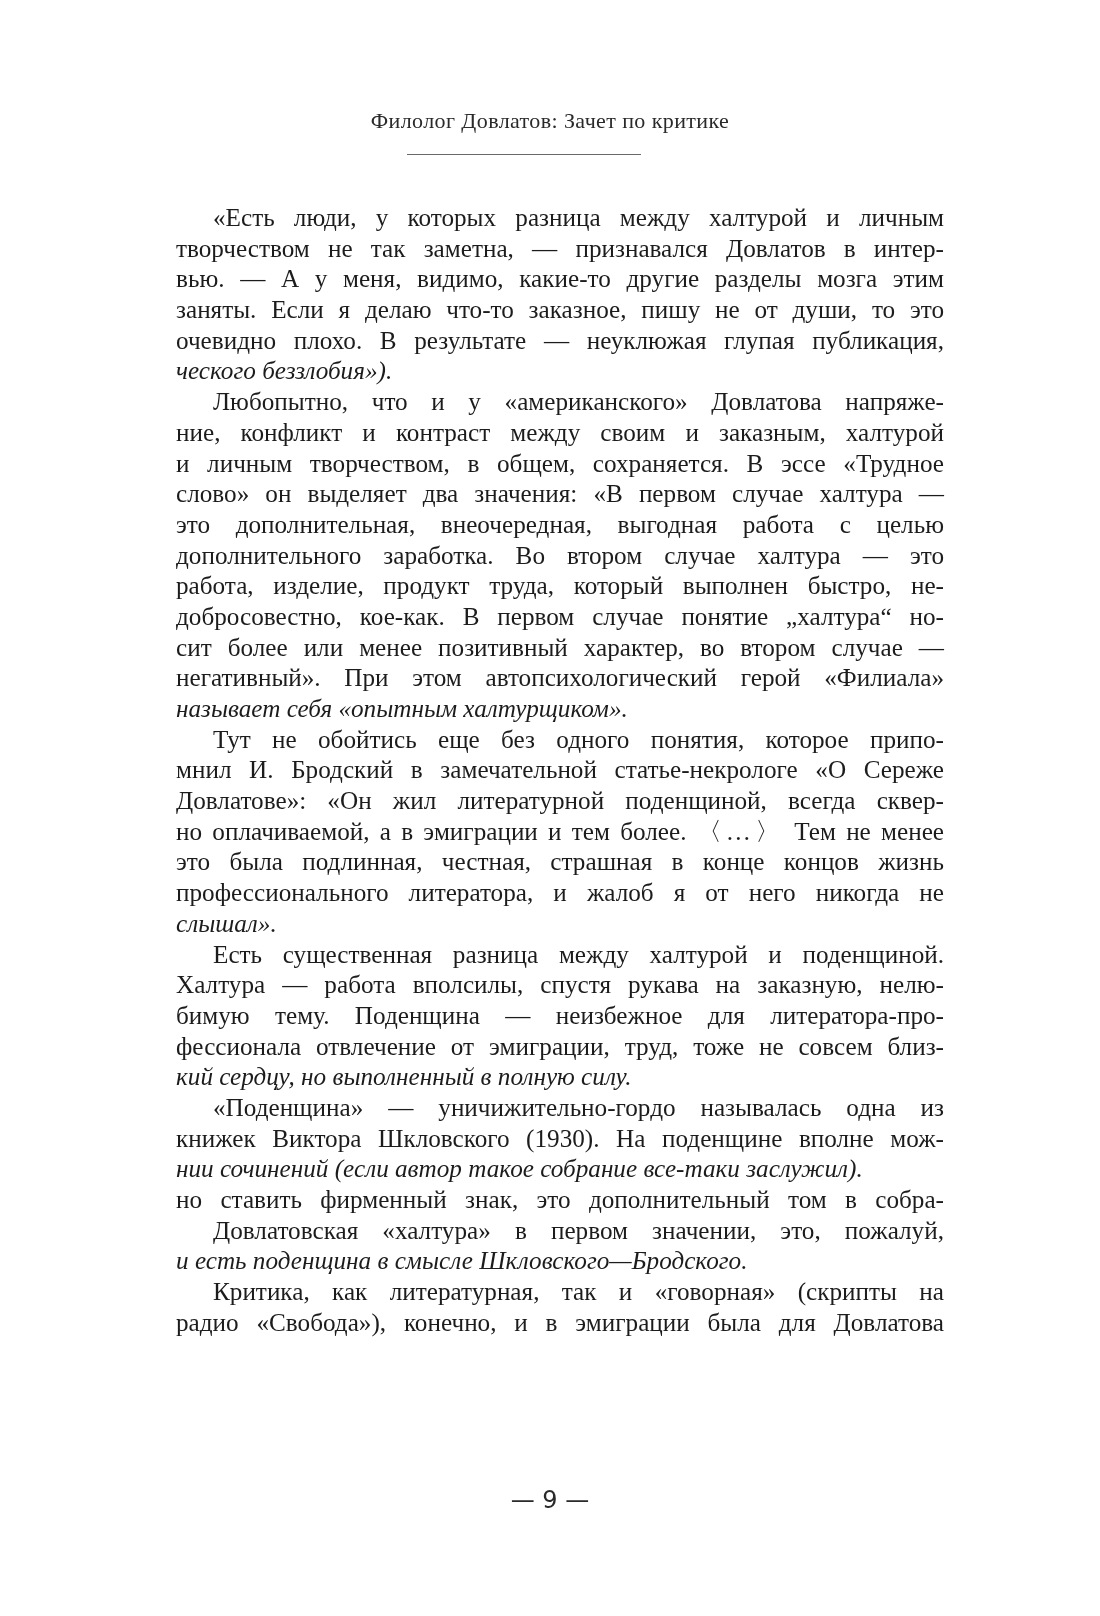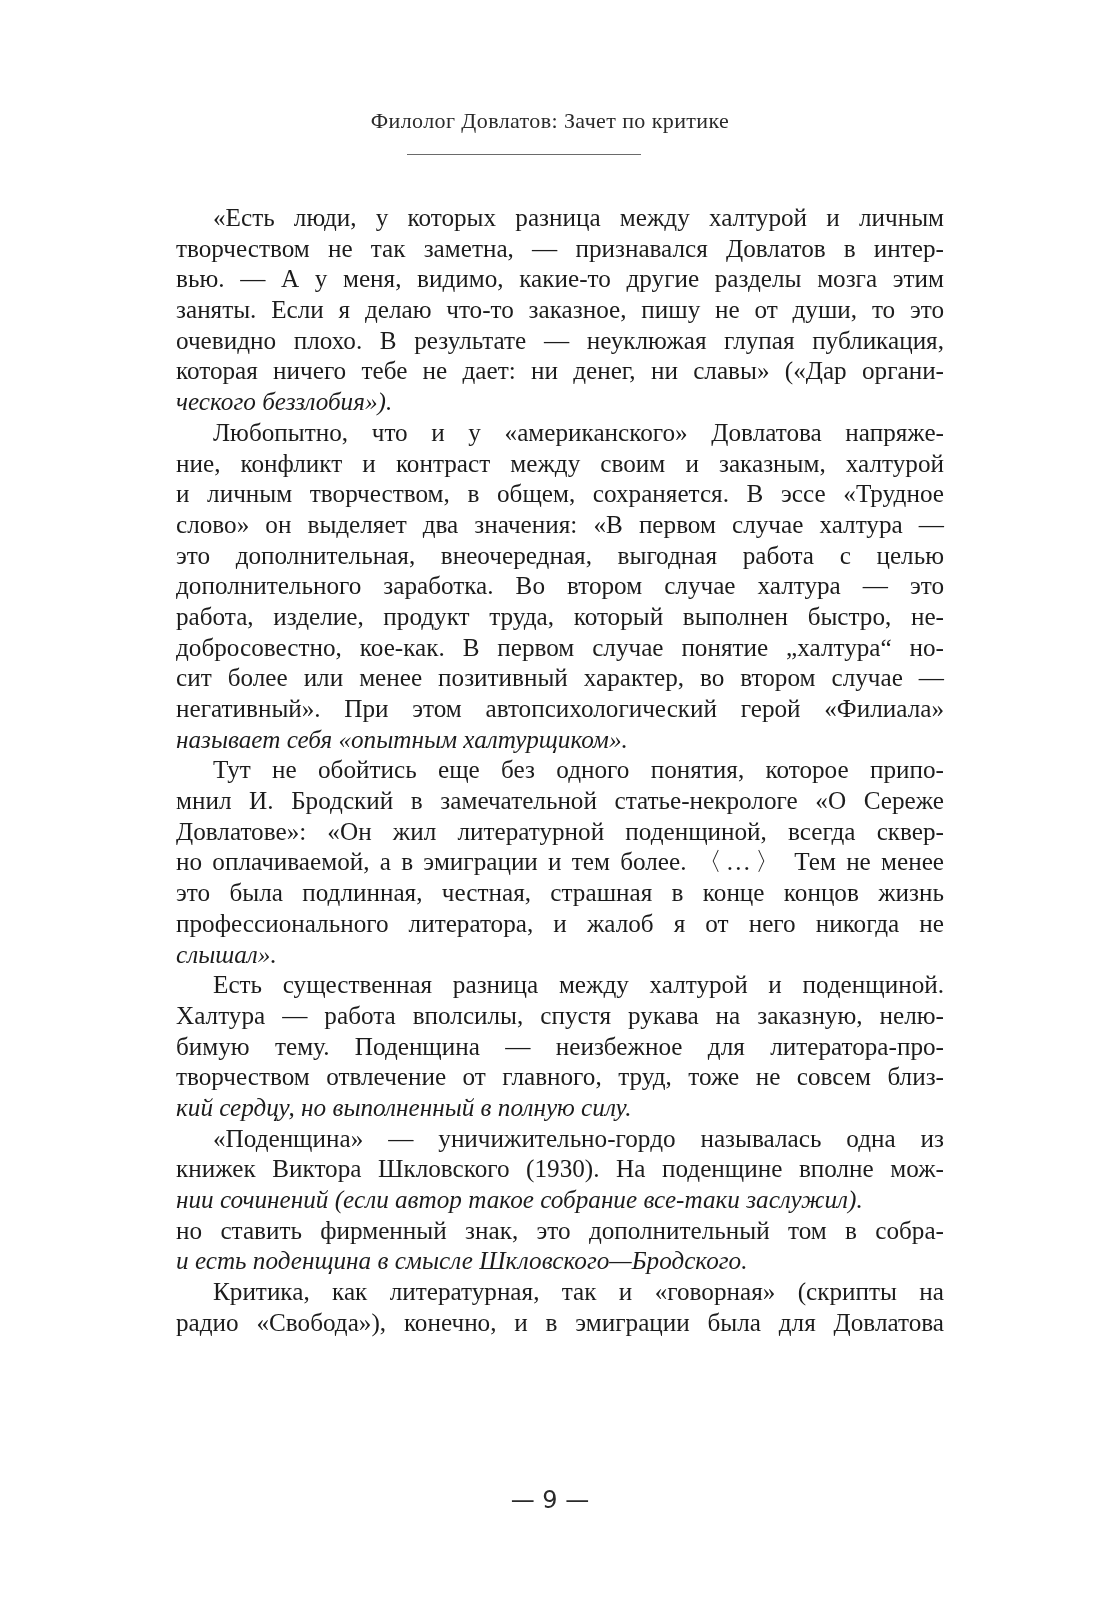--- a/index.html
+++ b/index.html
@@ -77,21 +77,20 @@
   <div class="running-head">Филолог Довлатов: Зачет по критике</div>
   <div class="head-rule"></div>
 
   <div class="text-block" id="text-block">
       <div>
         <span class="line indent">«Есть люди, у которых разница между халтурой и личным</span>
         <span class="line">творчеством не так заметна, — признавался Довлатов в интер-</span>
         <span class="line">вью. — А у меня, видимо, какие-то другие разделы мозга этим</span>
         <span class="line">заняты. Если я делаю что-то заказное, пишу не от души, то это</span>
         <span class="line">очевидно плохо. В результате — неуклюжая глупая публикация,</span>
-        <span class="line">которая ничего тебе не дает: ни денег, ни славы» («Дар органи-</span>
         <span class="line last">ческого беззлобия»).</span>
       </div>
       <div>
         <span class="line indent">Любопытно, что и у «американского» Довлатова напряже-</span>
         <span class="line">ние, конфликт и контраст между своим и заказным, халтурой</span>
         <span class="line">и личным творчеством, в общем, сохраняется. В эссе «Трудное</span>
         <span class="line">слово» он выделяет два значения: «В первом случае халтура —</span>
         <span class="line">это дополнительная, внеочередная, выгодная работа с целью</span>
         <span class="line">дополнительного заработка. Во втором случае халтура — это</span>
         <span class="line">работа, изделие, продукт труда, который выполнен быстро, не-</span>
@@ -106,30 +105,31 @@
         <span class="line">Довлатове»: «Он жил литературной поденщиной, всегда сквер-</span>
         <span class="line">но оплачиваемой, а в эмиграции и тем более. 〈…〉 Тем не менее</span>
         <span class="line">это была подлинная, честная, страшная в конце концов жизнь</span>
         <span class="line">профессионального литератора, и жалоб я от него никогда не</span>
         <span class="line last">слышал».</span>
       </div>
       <div>
         <span class="line indent">Есть существенная разница между халтурой и поденщиной.</span>
         <span class="line">Халтура — работа вполсилы, спустя рукава на заказную, нелю-</span>
         <span class="line">бимую тему. Поденщина — неизбежное для литератора-про-</span>
-        <span class="line">творчеством отвлечение от главного, труд, тоже не совсем близ-</span>
+        <span class="line">фессионала отвлечение от эмиграции, труд, тоже не совсем близ-</span>
         <span class="line last">кий сердцу, но выполненный в полную силу.</span>
       </div>
       <div>
         <span class="line indent">«Поденщина» — уничижительно-гордо называлась одна из</span>
         <span class="line">книжек Виктора Шкловского (1930). На поденщине вполне мож-</span>
         <span class="line last">нии сочинений (если автор такое собрание все-таки заслужил).</span>
         <span class="line">но ставить фирменный знак, это дополнительный том в собра-</span>
       </div>
       <div>
+        <span class="line indent">Довлатовская «халтура» в первом значении, это, пожалуй,</span>
         <span class="line last">и есть поденщина в смысле Шкловского—Бродского.</span>
       </div>
       <div>
         <span class="line indent">Критика, как литературная, так и «говорная» (скрипты на</span>
         <span class="line">радио «Свобода»), конечно, и в эмиграции была для Довлатова</span>
       </div>
     </div>
 
   <div class="folio">— 9 —</div>
 </div>

